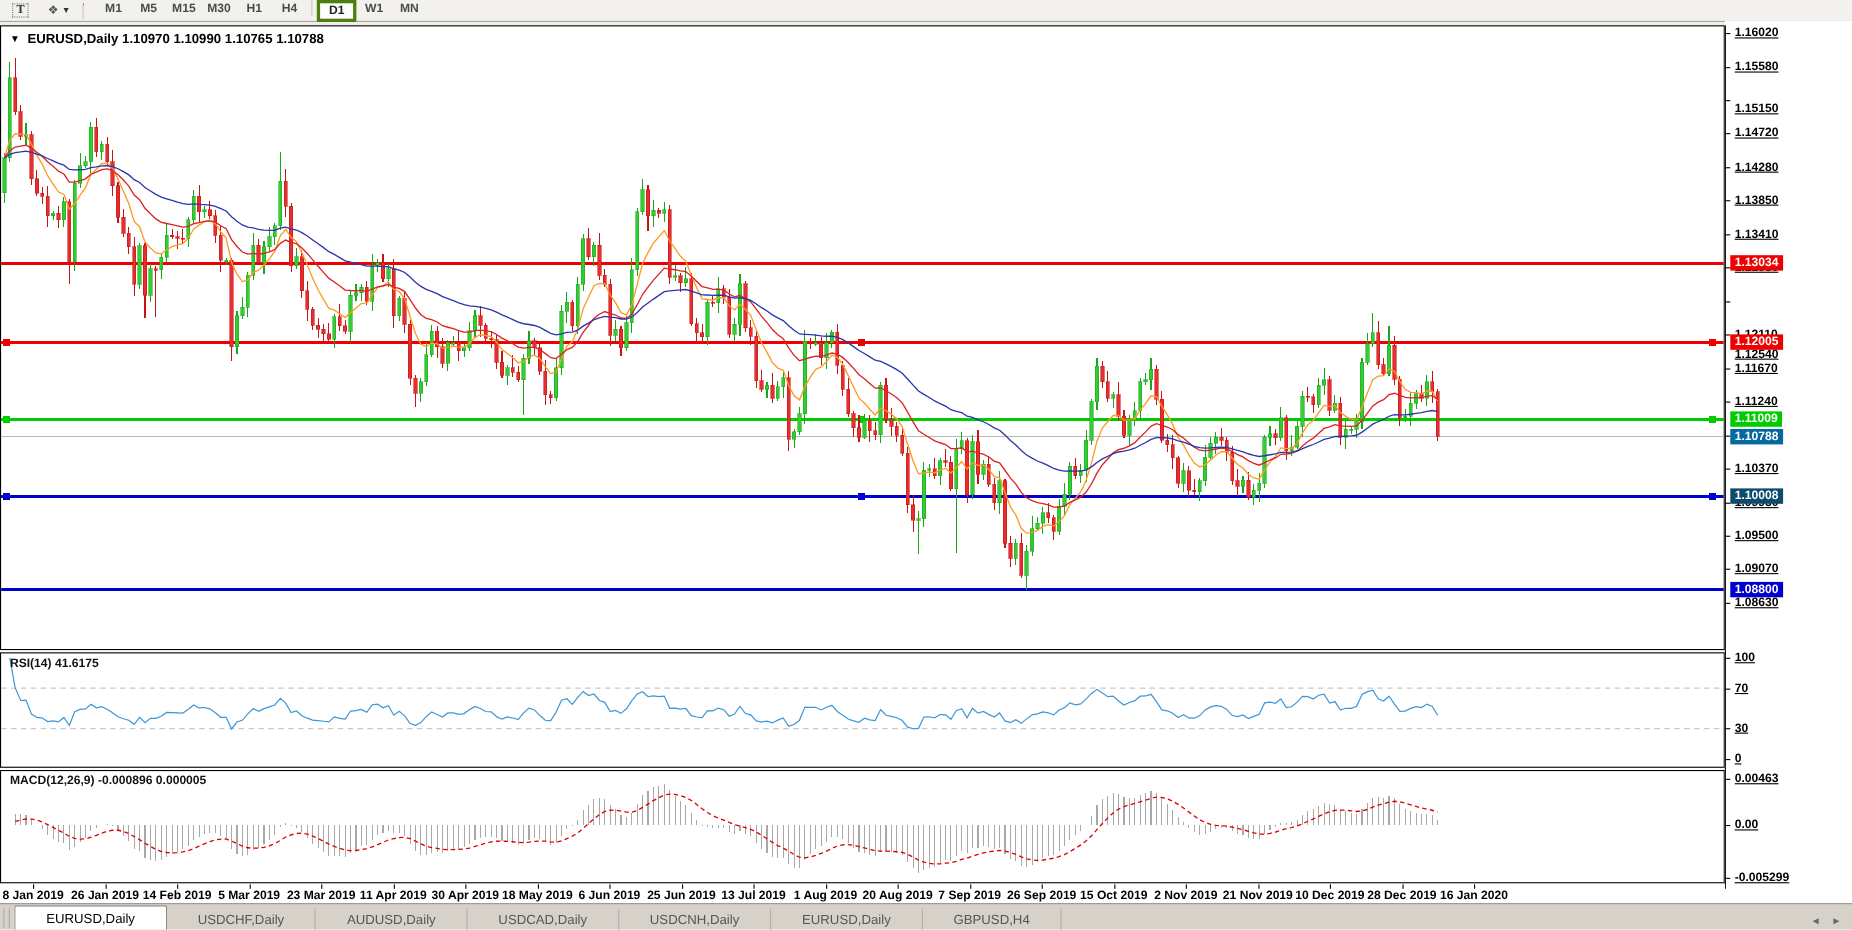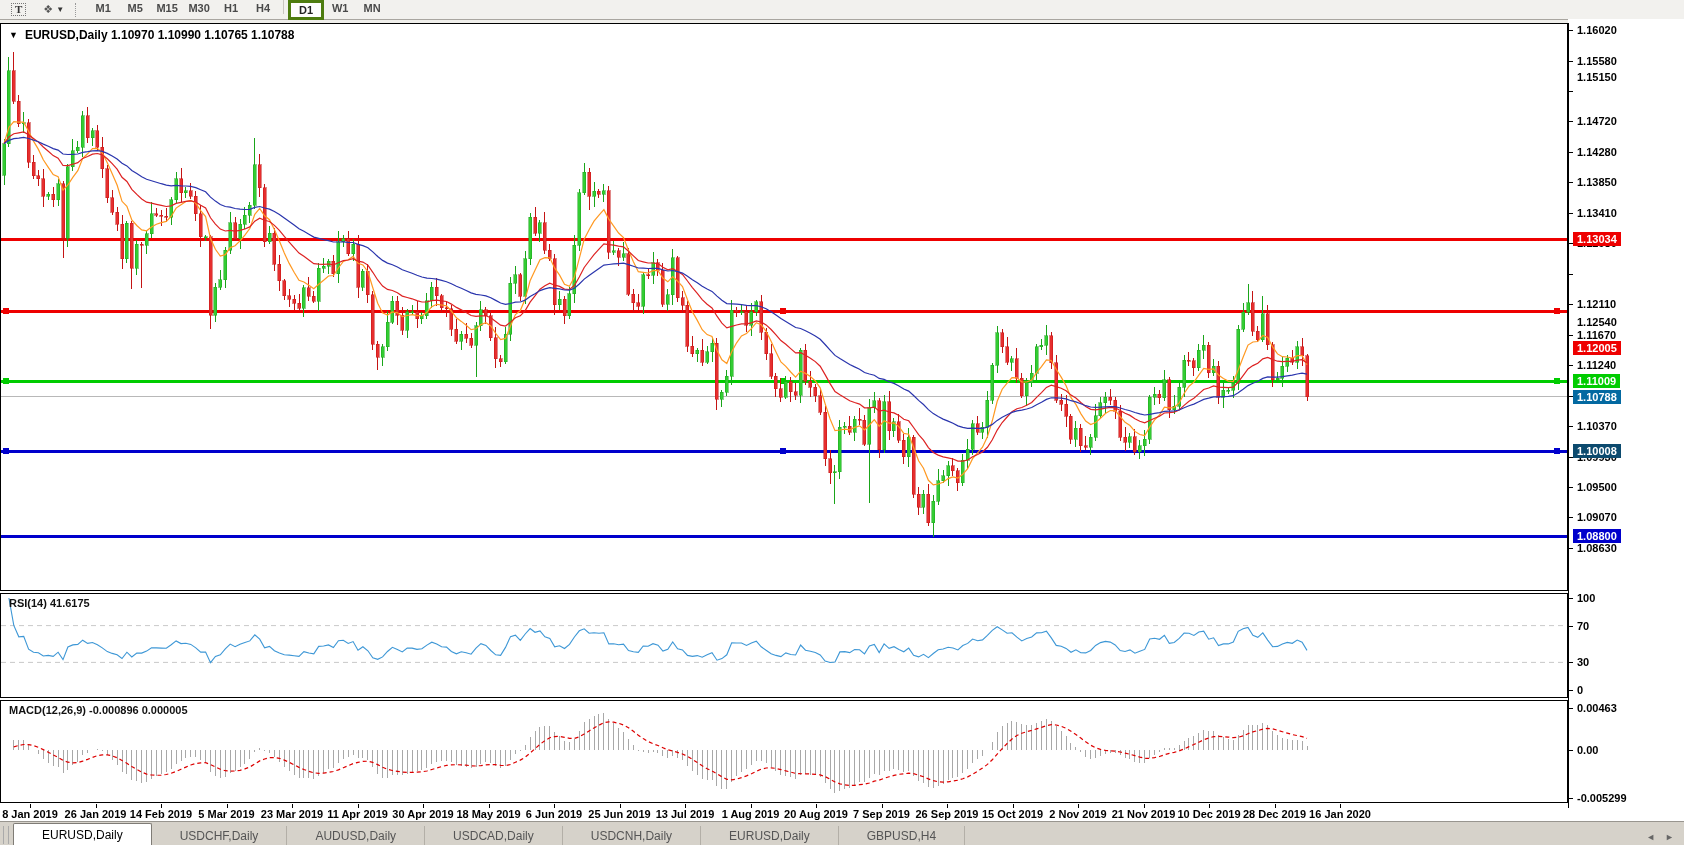--- a/index.html
+++ b/index.html
@@ -33,21 +33,21 @@
   .pane svg{position:absolute;left:0;top:0;}
   .pane-label{position:absolute;left:8px;top:3px;font-size:11px;font-weight:700;color:#111;
     white-space:pre;}
   #info-line{position:absolute;left:8px;top:4px;font-size:12px;font-weight:700;color:#000;
     display:flex;align-items:center;gap:7px;}
   #info-line .tri{font-size:9px;}
 
   
   #price-axis{position:absolute;left:1568px;top:19px;width:116px;height:802px;background:#fff;}
   .ptick{position:absolute;left:0;width:5px;height:1px;background:#000;}
-  .plabel{position:absolute;left:9px;font-size:11px;font-weight:700;color:#000;line-height:12px;}
+  .plabel{position:absolute;left:9px;font-size:11px;font-weight:700;color:#000;line-height:12px;text-decoration:underline;}
   .pbadge{position:absolute;left:5px;height:14px;line-height:14px;padding:0 4px;
     font-size:11px;font-weight:700;color:#fff;z-index:5;}
 
   
   #date-axis{position:absolute;left:0;top:804px;width:1568px;height:17px;background:#fff;}
   .dtick{position:absolute;top:0;width:1px;height:4px;background:#000;}
   .dlabel{position:absolute;top:4px;transform:translateX(-50%);font-size:11px;font-weight:700;
     color:#000;white-space:nowrap;}
 
   
@@ -930,21 +930,21 @@
       </svg>
     <div class="pane-label">MACD(12,26,9) -0.000896 0.000005</div>
   </div>
 
   <div id="price-axis">
       <div class="ptick" style="top: 11px;"></div>
       <div class="plabel" style="top: 5px;">1.16020</div>
       <div class="ptick" style="top: 41.8417px;"></div>
       <div class="plabel" style="top: 35.8417px;">1.15580</div>
       <div class="ptick" style="top: 71.9824px;"></div>
-      <div class="plabel" style="top: 52px;">1.15150</div>
+      <div class="plabel" style="top: 74px;">1.15150</div>
       <div class="ptick" style="top: 102.123px;"></div>
       <div class="plabel" style="top: 96.1231px;">1.14720</div>
       <div class="ptick" style="top: 132.965px;"></div>
       <div class="plabel" style="top: 126.965px;">1.14280</div>
       <div class="ptick" style="top: 163.106px;"></div>
       <div class="plabel" style="top: 157.106px;">1.13850</div>
       <div class="ptick" style="top: 193.947px;"></div>
       <div class="plabel" style="top: 187.947px;">1.13410</div>
       <div class="ptick" style="top: 224.088px;"></div>
       <div class="plabel" style="top: 218.088px;">1.12980</div>
@@ -976,21 +976,21 @@
       <div class="plabel" style="top: 637.4px;">30</div>
       <div class="ptick" style="top: 671px;"></div>
       <div class="plabel" style="top: 665px;">0</div>
       <div class="ptick" style="top: 689.001px;"></div>
       <div class="plabel" style="top: 683.001px;">0.00463</div>
       <div class="ptick" style="top: 731px;"></div>
       <div class="plabel" style="top: 725px;">0.00</div>
       <div class="ptick" style="top: 779.067px;"></div>
       <div class="plabel" style="top: 773.067px;">-0.005299</div>
       <div class="pbadge" style="top: 213.303px; background: rgb(238, 0, 0); color: rgb(255, 255, 255);">1.13034</div>
-      <div class="pbadge" style="top: 285.43px; background: rgb(238, 0, 0); color: rgb(255, 255, 255); margin-top: 37px;">1.12005</div>
+      <div class="pbadge" style="top: 285.43px; background: rgb(238, 0, 0); color: rgb(255, 255, 255);">1.12005</div>
       <div class="pbadge" style="top: 355.245px; background: rgb(0, 204, 0); color: rgb(255, 255, 255);">1.11009</div>
       <div class="pbadge" style="top: 370.736px; background: #0369a1; color: rgb(255, 255, 255);">1.10788</div>
       <div class="pbadge" style="top: 425.409px; background: #0c4a6e; color: rgb(255, 255, 255);">1.10008</div>
       <div class="pbadge" style="top: 510.084px; background: rgb(0, 0, 204); color: rgb(255, 255, 255);">1.08800</div>
       <div style="position: absolute; left: 0px; top: 4px; width: 1px; height: 785px; background: rgb(0, 0, 0);"></div>
     </div>
   <div id="date-axis">
       <div class="dtick" style="left: 30px;"></div>
       <div class="dlabel" style="left: 30px;">8 Jan 2019</div>
       <div class="dtick" style="left: 95.5px;"></div>

